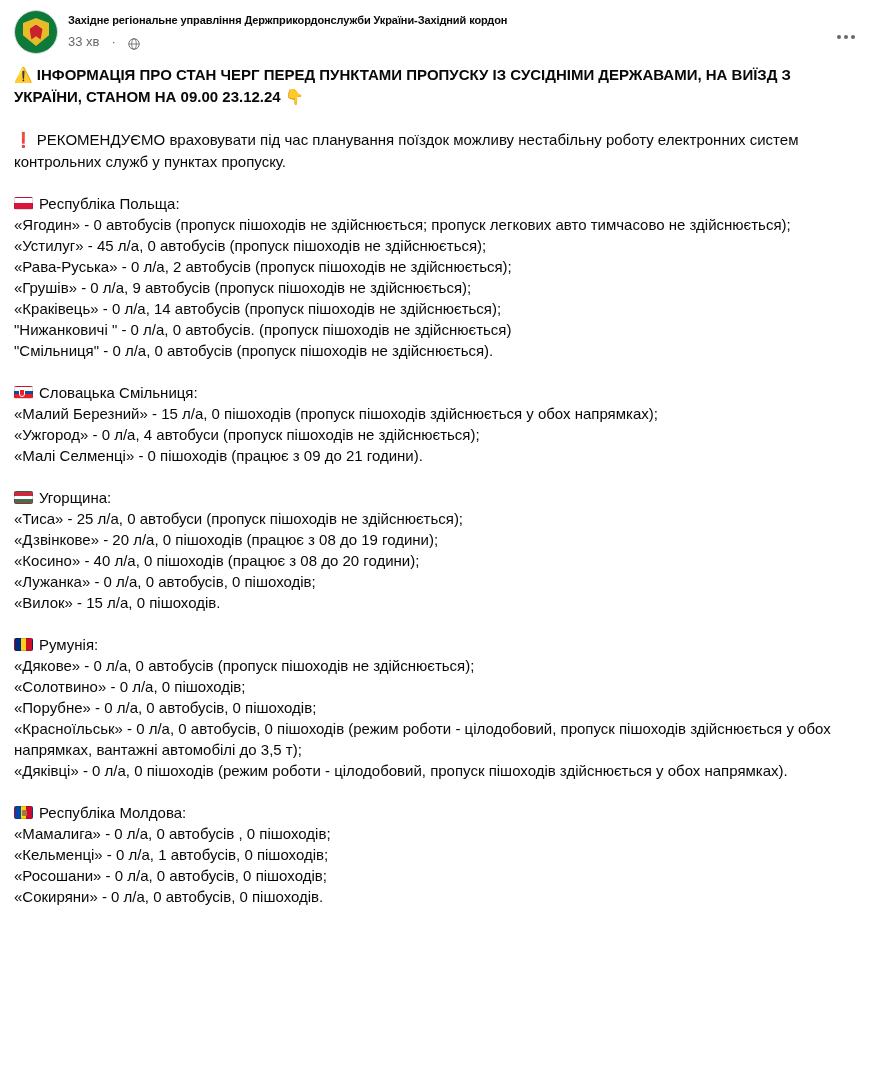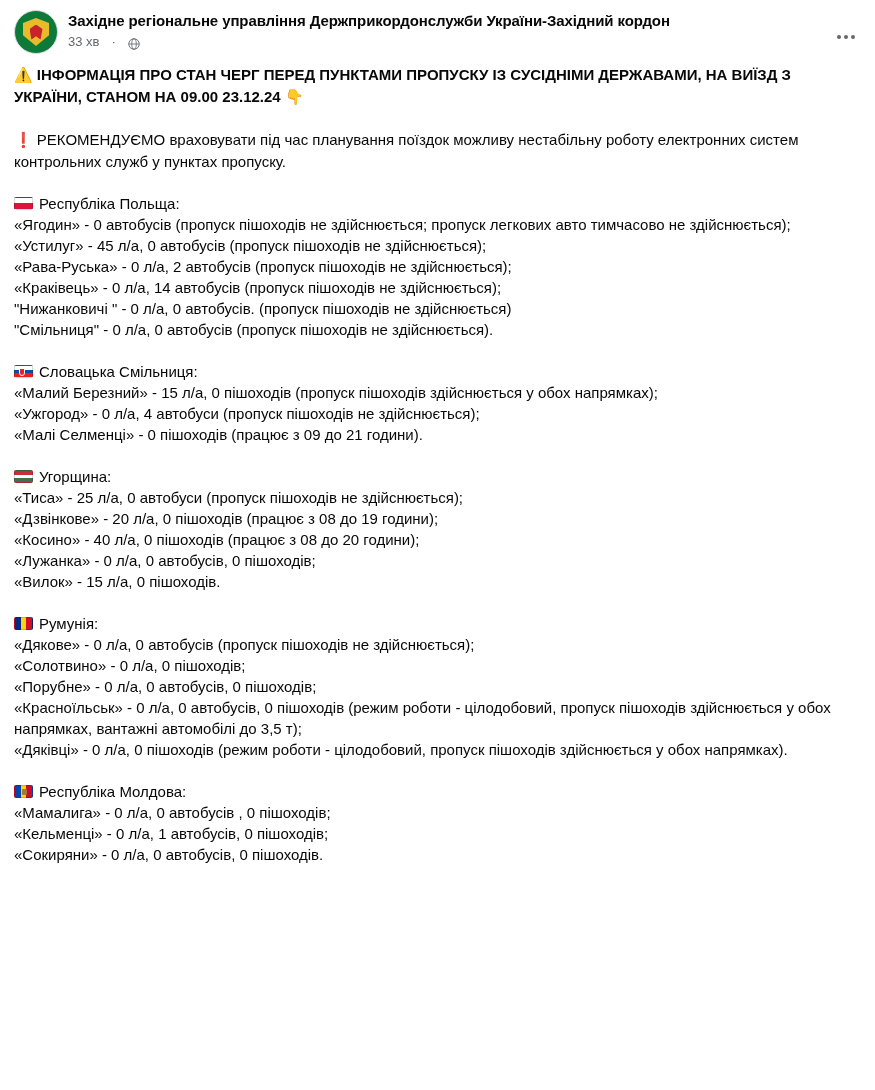--- a/index.html
+++ b/index.html
@@ -58,21 +58,21 @@
     background: #c8232c;
     clip-path: polygon(50% 0%, 100% 30%, 85% 100%, 50% 78%, 15% 100%, 0% 30%);
   }
   .header-text {
     padding-top: 1px;
     min-width: 0;
     flex: 1 1 auto;
     padding-right: 42px;
   }
   .page-name {
-    font-size: 15px;
+    font-size: 11px;
     font-weight: bold;
     line-height: 19px;
     color: #080809;
     letter-spacing: -0.1px;
   }
   .meta {
     display: flex;
     align-items: center;
     gap: 12px;
     font-size: 13px;
@@ -222,20 +222,21 @@
     </div>
 
     <div class="spacer"></div>
 
     <div class="para section-head">
       <span class="flag flag-pl"></span><span>Республіка Польща:</span>
     </div>
     <div class="line">«Ягодин» - 0 автобусів (пропуск пішоходів не здійснюється; пропуск легкових авто тимчасово не здійснюється);</div>
     <div class="line">«Устилуг» - 45 л/а, 0 автобусів (пропуск пішоходів не здійснюється);</div>
     <div class="line">«Рава-Руська» - 0 л/а, 2 автобусів (пропуск пішоходів не здійснюється);</div>
+    <div class="line">«Грушів» - 0 л/а, 9 автобусів (пропуск пішоходів не здійснюється);</div>
     <div class="line">«Краківець» - 0 л/а, 14 автобусів (пропуск пішоходів не здійснюється);</div>
     <div class="line">"Нижанковичі " - 0 л/а, 0 автобусів. (пропуск пішоходів не здійснюється)</div>
     <div class="line">"Смільниця" - 0 л/а, 0 автобусів (пропуск пішоходів не здійснюється).</div>
 
     <div class="spacer"></div>
 
     <div class="para section-head">
       <span class="flag flag-sk"></span><span>Словацька Смільниця:</span>
     </div>
     <div class="line">«Малий Березний» - 15 л/а, 0 пішоходів (пропуск пішоходів здійснюється у обох напрямках);</div>
@@ -264,16 +265,17 @@
     <div class="line">«Красноїльськ» - 0 л/а, 0 автобусів, 0 пішоходів (режим роботи - цілодобовий, пропуск пішоходів здійснюється у обох напрямках, вантажні автомобілі до 3,5 т);</div>
     <div class="line">«Дяківці» - 0 л/а, 0 пішоходів (режим роботи - цілодобовий, пропуск пішоходів здійснюється у обох напрямках).</div>
 
     <div class="spacer"></div>
 
     <div class="para section-head">
       <span class="flag flag-md"></span><span>Республіка Молдова:</span>
     </div>
     <div class="line">«Мамалига» - 0 л/а, 0 автобусів , 0 пішоходів;</div>
     <div class="line">«Кельменці» - 0 л/а, 1 автобусів, 0 пішоходів;</div>
+    <div class="line">«Росошани» - 0 л/а, 0 автобусів, 0 пішоходів;</div>
     <div class="line">«Сокиряни» - 0 л/а, 0 автобусів, 0 пішоходів.</div>
 
   </div>
 </div>
 
 </body></html>

